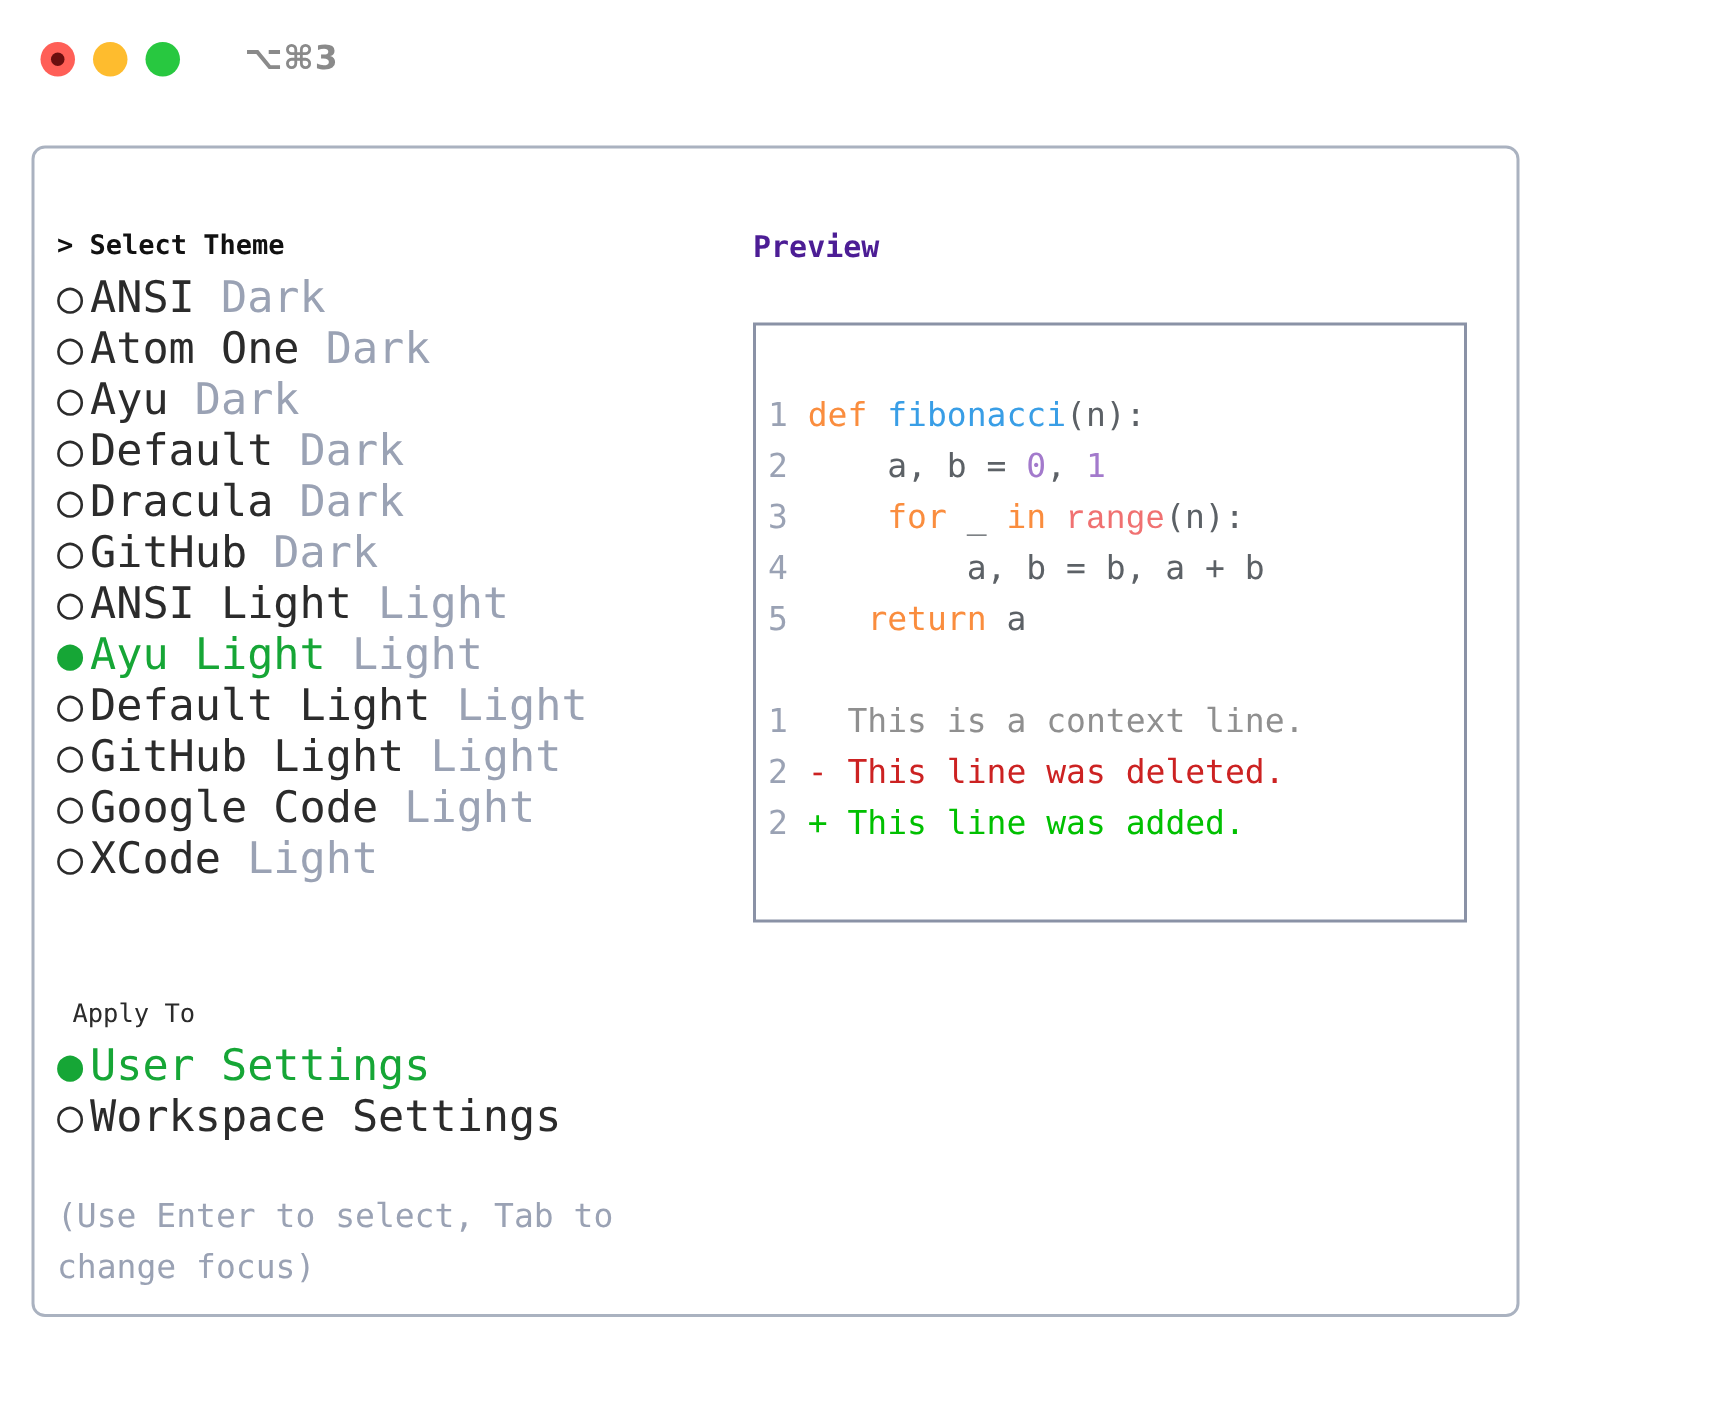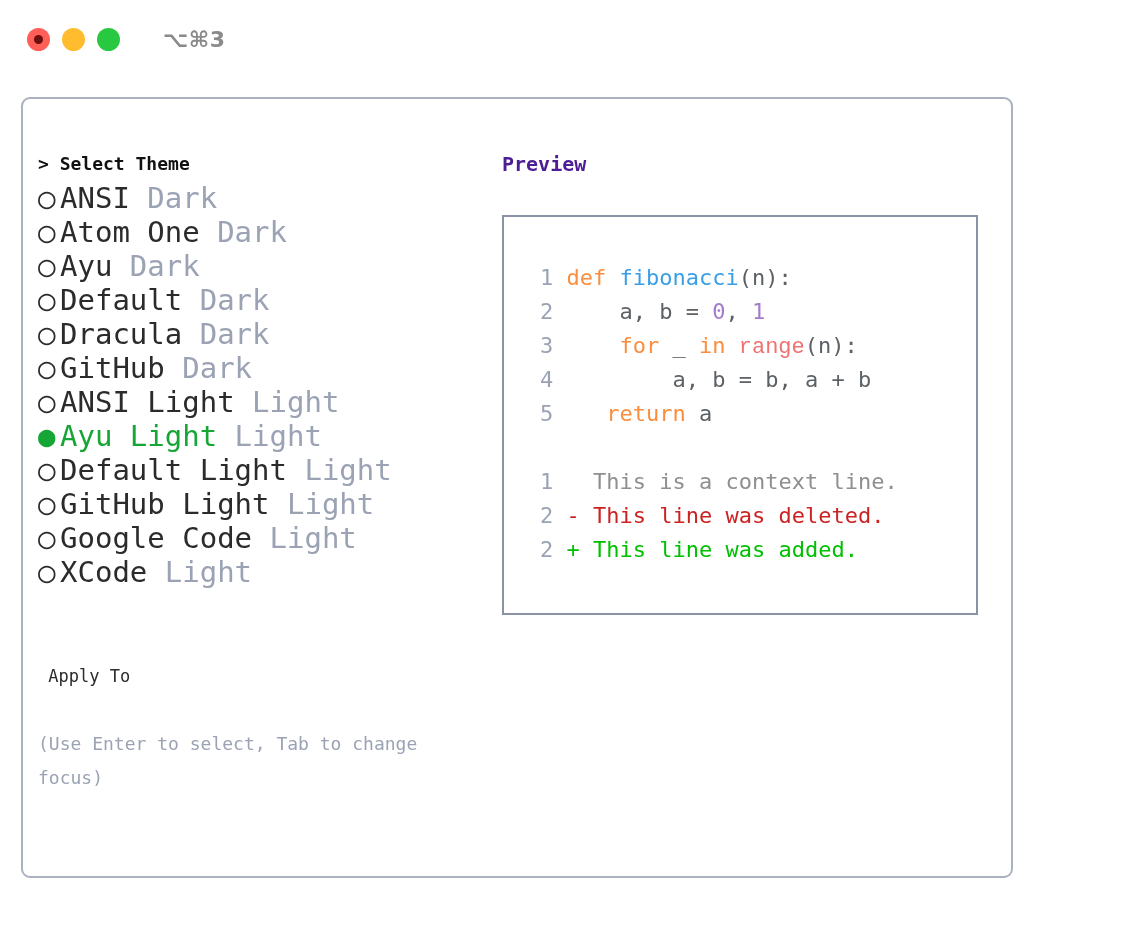--- a/index.html
+++ b/index.html
@@ -119,21 +119,21 @@
     font-size: 17px;
     line-height: 34px;
     color: #2b2b2b;
     white-space: pre;
     height: 34px;
     margin-top: 36px;
   }
   .spacer { height: 34px; }
   .hint {
     margin-top: 34px;
-    font-size: 18px;
+    font-size: 22px;
     line-height: 34px;
     color: #9aa2b4;
     width: 400px;
   }
 
   
   .right-col {
     position: absolute;
     left: 479px;
     top: 48px;
@@ -146,21 +146,21 @@
     line-height: 34px;
     height: 34px;
   }
   .preview-box {
     margin-top: 34px;
     width: 476px;
     height: 400px;
     border: 2px solid #8a92a6;
     background: #ffffff;
     box-sizing: border-box;
-    padding: 44px 0 0 36px;
+    padding: 44px 0 0 8px;
   }
   .code-line {
     font-size: 22px;
     line-height: 34px;
     white-space: pre;
     height: 34px;
     color: #5c6166;
   }
   .lnum   { color: #9aa2b4; }
   .kw     { color: #fa8d3e; }
@@ -203,20 +203,24 @@
             <div class="row"><span class="marker sel">●</span><span class="name sel">Ayu Light</span><span class="variant"> Light</span></div>
             <div class="row"><span class="marker">○</span><span class="name">Default Light</span><span class="variant"> Light</span></div>
             <div class="row"><span class="marker">○</span><span class="name">GitHub Light</span><span class="variant"> Light</span></div>
             <div class="row"><span class="marker">○</span><span class="name">Google Code</span><span class="variant"> Light</span></div>
             <div class="row"><span class="marker">○</span><span class="name">XCode</span><span class="variant"> Light</span></div>
           </div>
 
         <div class="spacer"></div>
 
         <div class="sub-hdr"><span class="marker"> </span><span>Apply To</span></div>
+        <div id="apply-rows">
+            <div class="row"><span class="marker sel">●</span><span class="name sel">User Settings</span></div>
+            <div class="row"><span class="marker">○</span><span class="name">Workspace Settings</span></div>
+          </div>
 
         <div class="hint">(Use Enter to select, Tab to change focus)</div>
       </div>
 
       <div class="right-col">
         <div class="preview-title">Preview</div>
         <div class="preview-box">
           <div id="code-rows">
               <div class="code-line"><span class="lnum">1</span><span> </span><span class="kw">def</span><span class="plain"> </span><span class="fn">fibonacci</span><span class="plain">(n):</span></div>
               <div class="code-line"><span class="lnum">2</span><span> </span><span class="plain">    a, b = </span><span class="num">0</span><span class="plain">, </span><span class="num">1</span></div>

